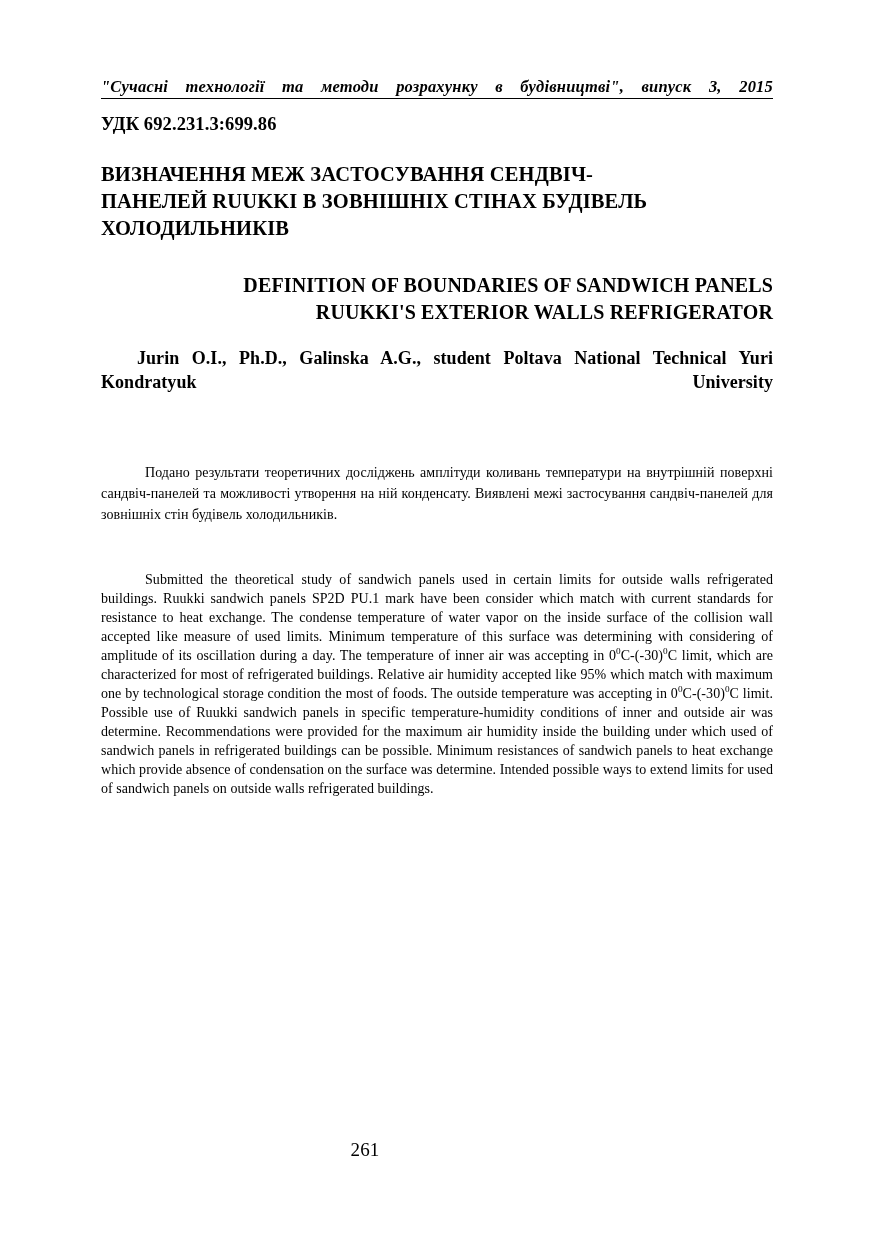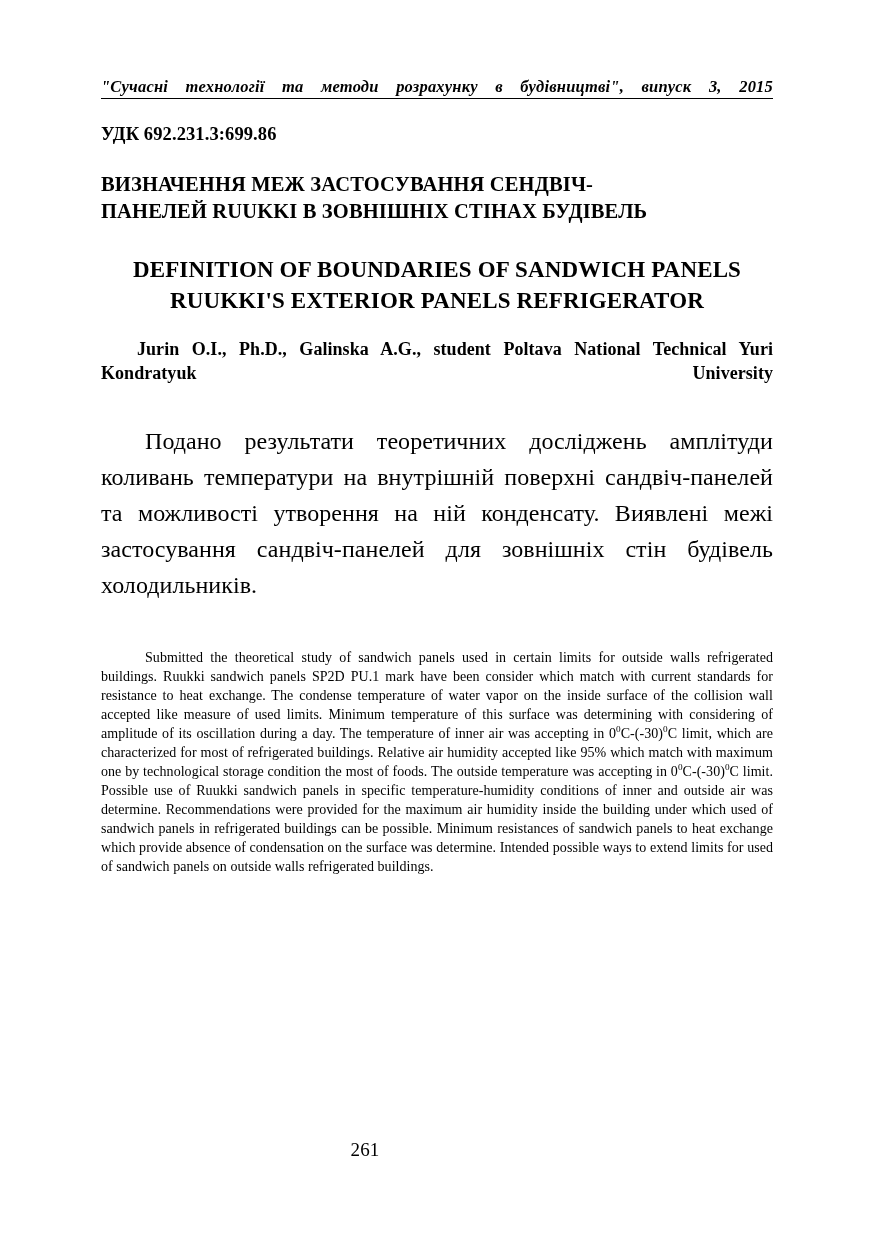--- a/index.html
+++ b/index.html
@@ -41,43 +41,43 @@
     line-height: 1.15;
     letter-spacing: 0.2px;
     text-align: justify;
     text-align-last: justify;
     border-bottom: 1.4px solid #000;
     padding-bottom: 1px;
     white-space: nowrap;
   }
 
   .udc {
-    margin-top: 24px;
+    margin-top: 14px;
     font-weight: bold;
     font-size: 18.5px;
     line-height: 1.2;
     letter-spacing: 0.1px;
   }
 
   
   .title-block {
     margin-top: 26px;
     text-align: left;
     font-weight: bold;
     font-size: 20.5px;
     line-height: 1.32;
     letter-spacing: 0.15px;
   }
   .title-block .tline { display: block; }
 
   .title-block-en {
     margin-top: 30px;
-    text-align: center;
+    text-align: right;
     font-weight: bold;
-    font-size: 23px;
+    font-size: 20px;
     line-height: 1.32;
     letter-spacing: 0.15px;
   }
   .title-block-en .tline { display: block; }
 
   
   .authors {
     margin-top: 30px;
     font-weight: bold;
     font-size: 18px;
@@ -97,22 +97,22 @@
   }
   .authors::after,
   .authors-en::after {
     content: "";
     display: inline-block;
     width: 100%;
   }
 
   
   .abstract-ua {
-    margin-top: 14px;
-    font-size: 24px;
+    margin-top: 44px;
+    font-size: 14px;
     line-height: 1.50;
     text-align: justify;
     text-indent: 44px;
     letter-spacing: 0.05px;
   }
 
   .abstract-en {
     margin-top: 46px;
     font-size: 14px;
     line-height: 1.355;
@@ -145,25 +145,26 @@
 <div class="page">
   <div class="column">
 
     <div class="running-header">"Сучасні технології та методи розрахунку в будівництві", випуск 3,  2015</div>
 
     <div class="udc">УДК 692.231.3:699.86</div>
 
     <div class="title-block">
       <span class="tline">ВИЗНАЧЕННЯ МЕЖ ЗАСТОСУВАННЯ СЕНДВІЧ-</span>
       <span class="tline">ПАНЕЛЕЙ RUUKKI В ЗОВНІШНІХ СТІНАХ БУДІВЕЛЬ</span>
+      <span class="tline">ХОЛОДИЛЬНИКІВ</span>
     </div>
 
     <div class="title-block-en">
       <span class="tline">DEFINITION OF BOUNDARIES OF SANDWICH PANELS</span>
-      <span class="tline">RUUKKI'S EXTERIOR PANELS REFRIGERATOR</span>
+      <span class="tline">RUUKKI'S EXTERIOR WALLS REFRIGERATOR</span>
     </div>
 
 
     <div class="authors-en">Jurin O.I., Ph.D., Galinska A.G., student Poltava National Technical Yuri Kondratyuk University</div>
 
     <div class="abstract-ua">Подано результати теоретичних досліджень амплітуди коливань температури на внутрішній поверхні сандвіч-панелей та можливості утворення на ній конденсату. Виявлені межі застосування сандвіч-панелей для зовнішніх стін будівель холодильників.</div>
 
     <div class="abstract-en">
       <span>Submitted the theoretical study of sandwich panels used in certain limits for outside walls refrigerated buildings. Ruukki sandwich panels SP2D PU.1 mark have been consider which match with current standards for resistance to heat exchange. The condense temperature of water vapor on the inside surface of the collision wall accepted like measure of used limits. Minimum temperature of this surface was determining with considering of amplitude of its oscillation during a day. The temperature of inner air was accepting in 0</span><sup class="deg">0</sup><span>C-(-30)</span><sup class="deg">0</sup><span>C limit, which are characterized for most of refrigerated buildings. Relative air humidity accepted like 95% which match with maximum one by technological storage condition the most of foods. The outside temperature was accepting in 0</span><sup class="deg">0</sup><span>C-(-30)</span><sup class="deg">0</sup><span>C limit. Possible use of Ruukki sandwich panels in specific temperature-humidity conditions of inner and outside air was determine. Recommendations were provided for the maximum air humidity inside the building under which used of sandwich panels in refrigerated buildings can be possible. Minimum resistances of sandwich panels to heat exchange which provide absence of condensation on the surface was determine. Intended possible ways to extend limits for used of sandwich panels on outside walls refrigerated buildings.</span>
     </div>

